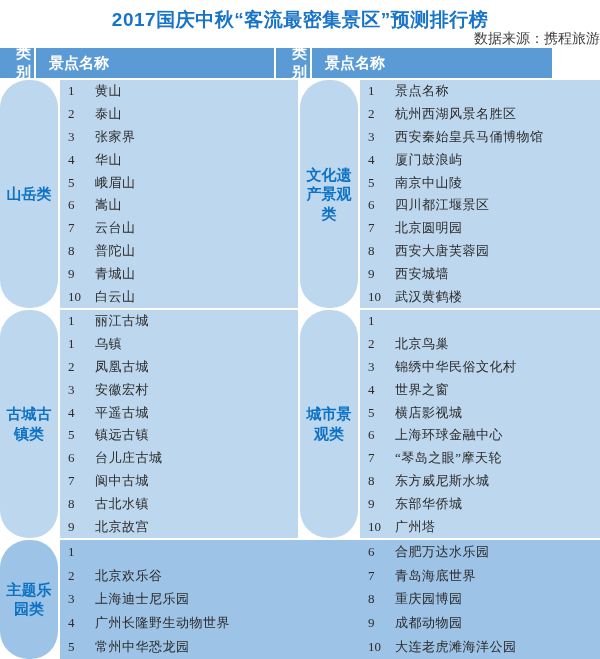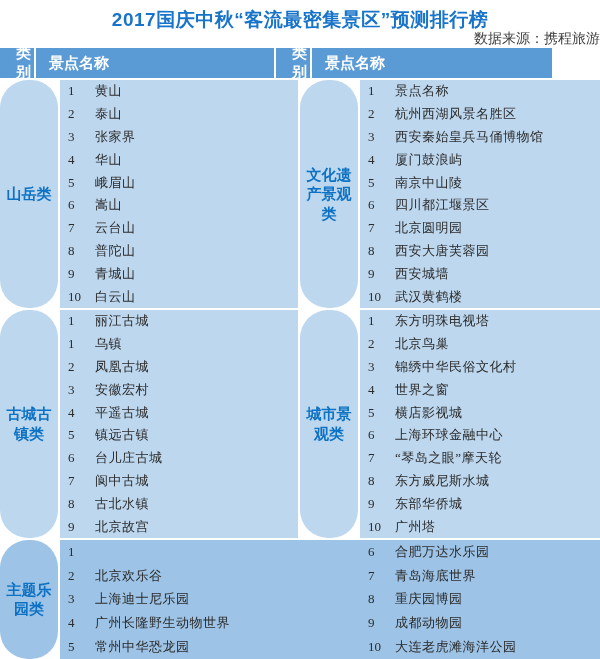--- a/index.html
+++ b/index.html
@@ -270,21 +270,20 @@
           <div class="row">
             <span class="rank">9</span>
             <span class="name">北京故宫</span>
           </div>
         </div>
       <div class="cat-cell">城市景观类</div>
       <div class="items">
 
           <div class="row">
             <span class="rank">1</span>
-            <span class="name">东方明珠电视塔</span>
           </div>
 
           <div class="row">
             <span class="rank">2</span>
             <span class="name">北京鸟巢</span>
           </div>
 
           <div class="row">
             <span class="rank">3</span>
             <span class="name">锦绣中华民俗文化村</span>

